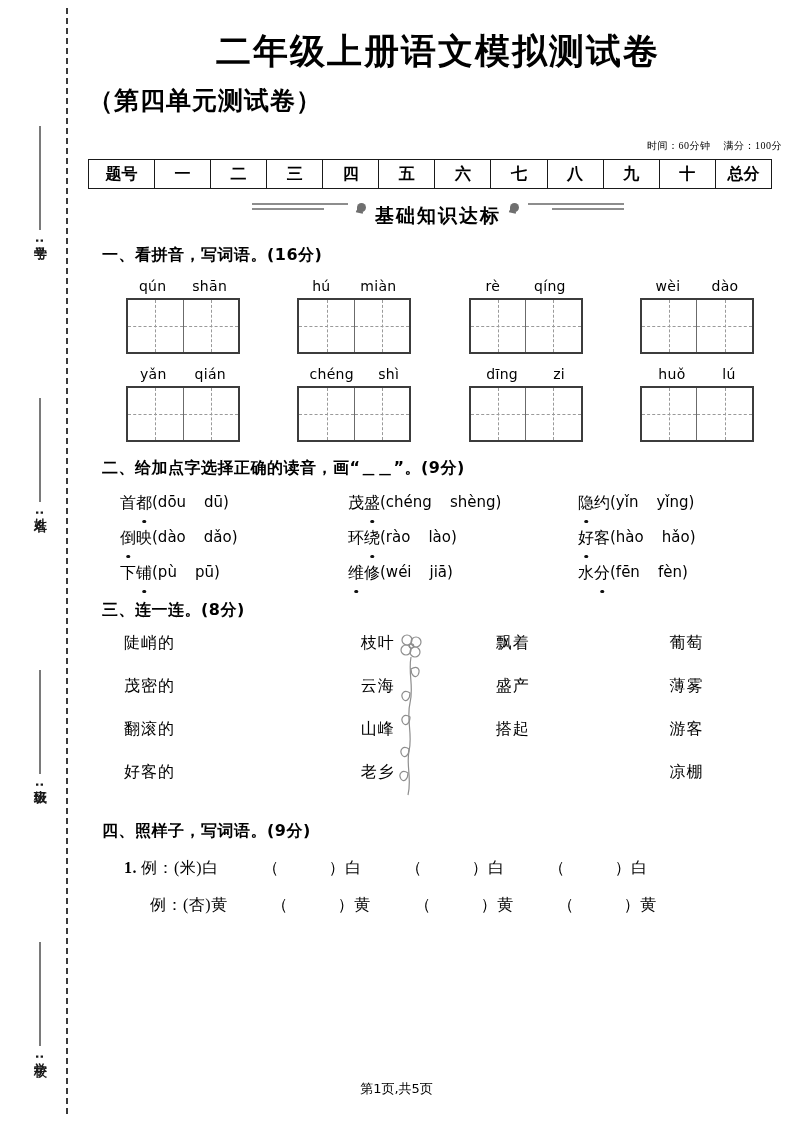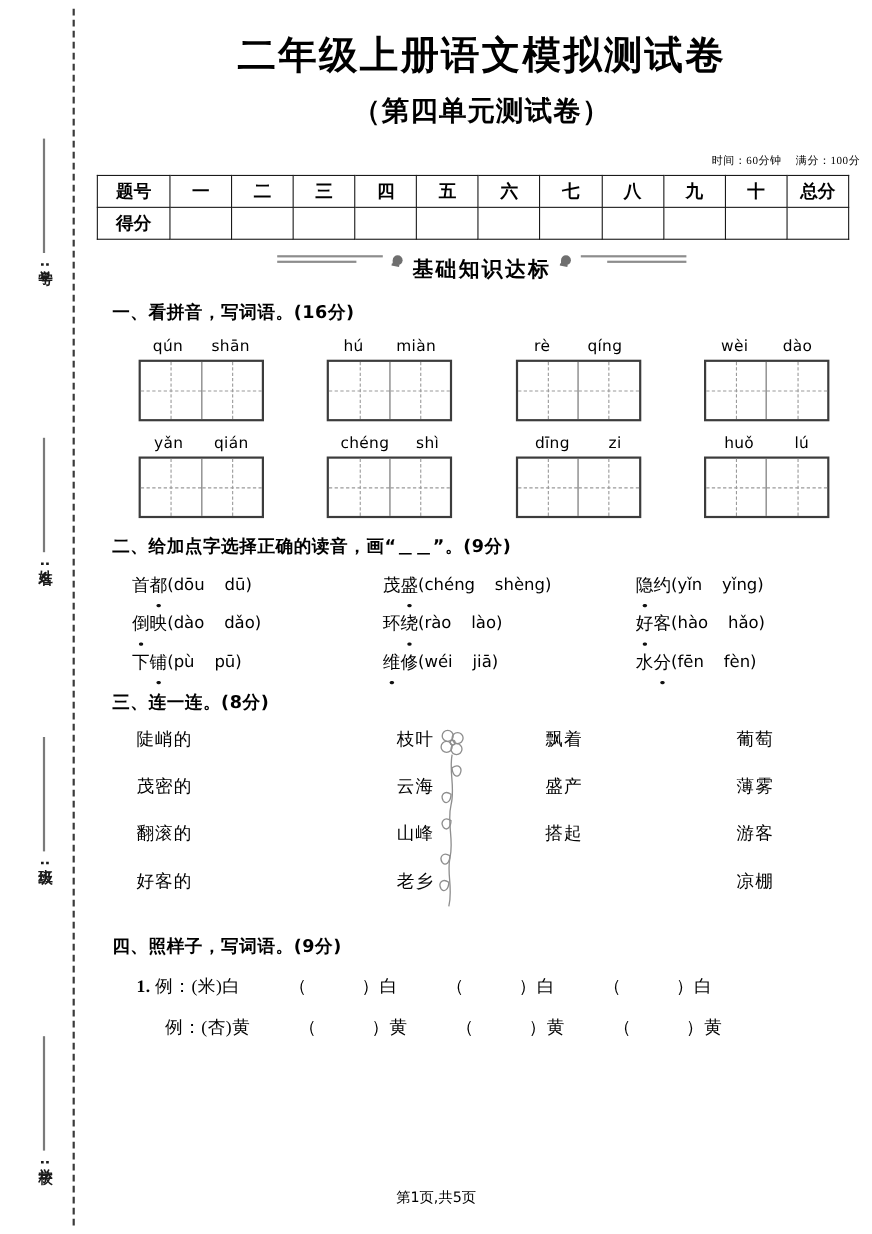--- a/index.html
+++ b/index.html
@@ -51,21 +51,21 @@
 
   .title {
     text-align: center;
     font-family: "DejaVu Serif", "Liberation Serif", serif;
     font-size: 35px; font-weight: 700;
     letter-spacing: 2px;
     margin-top: 30px;
     line-height: 1.2;
   }
   .subtitle {
-    text-align: center;
+    text-align: left;
     font-family: "DejaVu Serif", "Liberation Serif", serif;
     font-size: 25px; font-weight: 700;
     letter-spacing: 1px;
     margin-top: 12px;
   }
   .meta-line {
     text-align: right;
     font-size: 10px;
     margin-top: 22px;
     padding-right: 6px;
@@ -259,34 +259,20 @@
       <td>三</td>
       <td>四</td>
       <td>五</td>
       <td>六</td>
       <td>七</td>
       <td>八</td>
       <td>九</td>
       <td>十</td>
       <td>总分</td>
     </tr>
-    <tr>
-      <td class="lbl">得分</td>
-      <td></td>
-      <td></td>
-      <td></td>
-      <td></td>
-      <td></td>
-      <td></td>
-      <td></td>
-      <td></td>
-      <td></td>
-      <td></td>
-      <td></td>
-    </tr>
   </tbody>
     </table>
 
   <div class="banner">
     <div class="banner-line">
         <i></i>
         <i></i>
       </div>
     <div class="banner-pin"></div>
     <div class="banner-title">基础知识达标</div>

